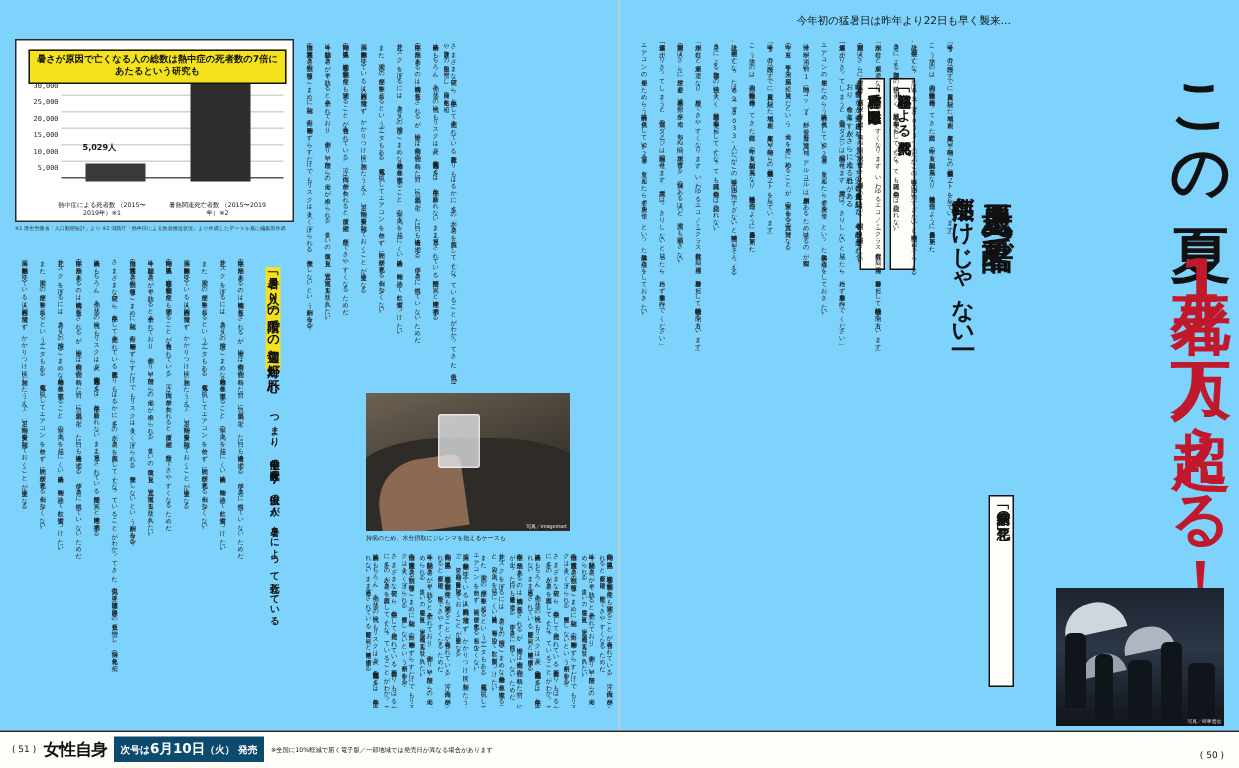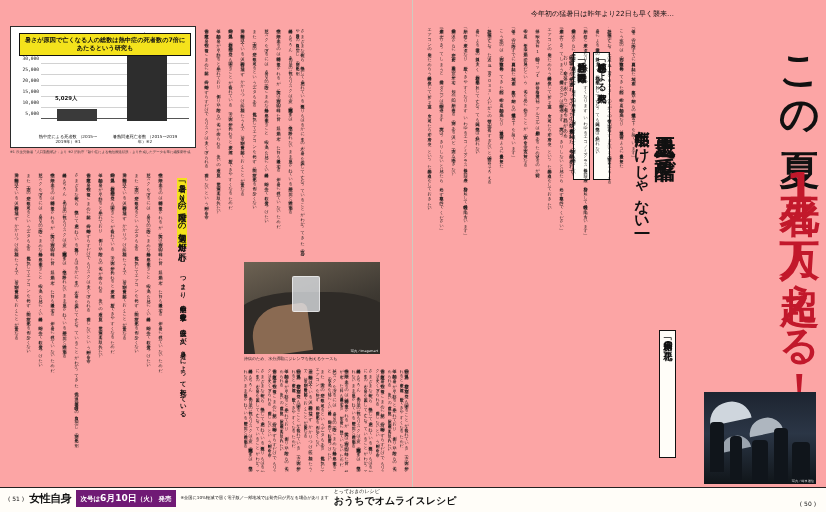--- a/index.html
+++ b/index.html
@@ -7,21 +7,21 @@
     width:826px;height:512px;overflow:hidden;
     background:#d9d7d2;
     font-family:"Liberation Serif", serif;
     color:#111;
   }
   .spread{
     position:relative;width:826px;height:512px;
     background:#fffdf8;
     display:flex;
   }
-  .page{position:relative;height:512px;box-sizing:border-box;background:#fca5a5;}
+  .page{position:relative;height:512px;box-sizing:border-box;background:#7dd3fc;}
   .page-left{width:413px;border-right:1px solid #cfcabf;padding:8px 8px 0 10px;}
   .page-right{width:413px;padding:8px 10px 0 8px;}
 
   
   .vtext{
     writing-mode:vertical-rl;
     text-orientation:upright;
     font-family:"DejaVu Sans", sans-serif;
     line-height:1.12;
     letter-spacing:0.02em;
@@ -175,21 +175,21 @@
     position:absolute;left:0;bottom:0;width:826px;height:24px;
     border-top:1px solid #222;background:#fffdf8;
   }
   .foot-left{
     position:absolute;left:8px;bottom:4px;display:flex;align-items:center;gap:5px;
     font-family:"DejaVu Sans", sans-serif;
   }
   .pagenum{font-size:6px;color:#111;}
   .logo{font-size:11px;font-weight:bold;letter-spacing:-.04em;font-family:"DejaVu Serif",serif;}
   .next-chip{
-    background:#701a75;color:#fff;font-size:6.5px;font-weight:bold;padding:2px 4px;
+    background:#0c4a6e;color:#fff;font-size:6.5px;font-weight:bold;padding:2px 4px;
     font-family:"DejaVu Sans", sans-serif;
   }
   .next-chip .big{font-size:9px;}
   .foot-mid{font-size:4.2px;line-height:1.25;font-family:"DejaVu Sans", sans-serif;color:#111;}
   .foot-recipe{font-family:"DejaVu Sans", sans-serif;font-weight:bold;font-size:10px;}
   .foot-recipe .small{font-size:5px;font-weight:normal;display:block;}
   .foot-right{
     position:absolute;right:10px;bottom:5px;font-size:6px;
     font-family:"DejaVu Sans", sans-serif;color:#111;
   }
@@ -346,21 +346,17 @@
   </div>
 
   <div class="footer">
     <div class="foot-left">
       <span class="pagenum">( 51 )</span>
       <span class="logo">女性自身</span>
       <span class="next-chip">
         <span>次号は</span><span class="big">6月10日</span><span>（火）</span>&nbsp;<span>発売</span>
       </span>
       <span class="foot-mid">※全国に10%軽減で届く電子版／一部地域では発売日が異なる場合があります</span>
-      <span class="foot-recipe">
-        <span class="small">とっておきのレシピ</span>
-        <span>おうちでオムライスレシピ</span>
-      </span>
     </div>
     <div class="foot-right pagenum">( 50 )</div>
   </div>
 
 </div>
 
 </body></html>

